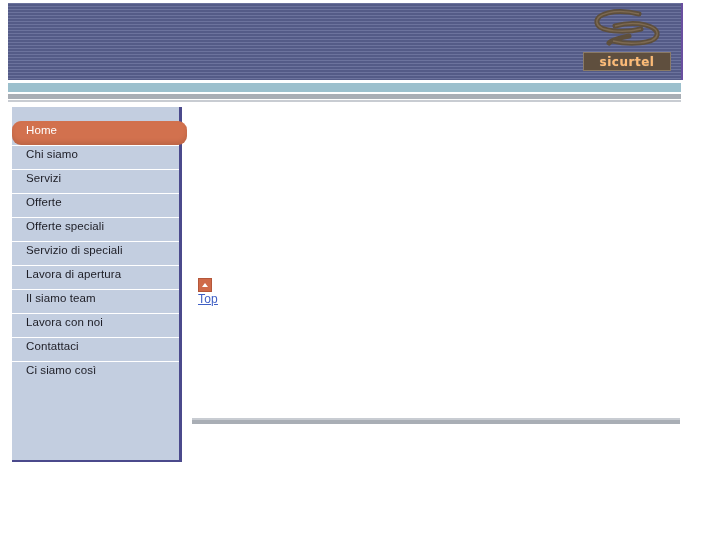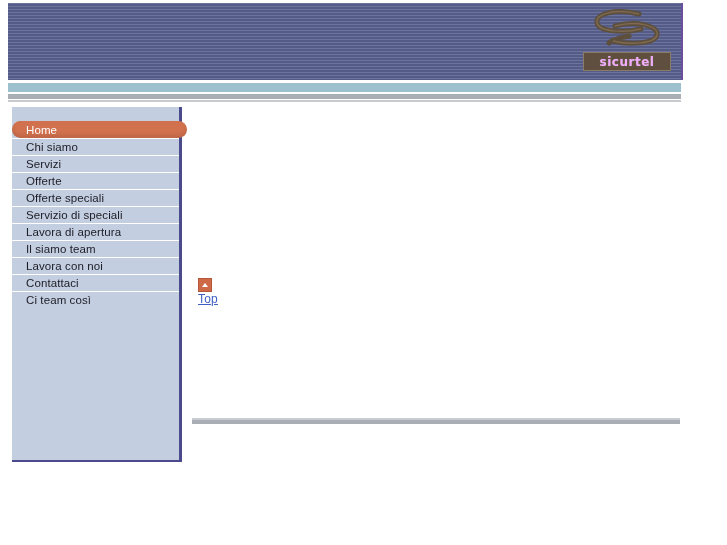--- a/index.html
+++ b/index.html
@@ -50,21 +50,21 @@
     height: 46px;
   }
   #logo-wordmark {
     position: absolute;
     left: 4px;
     top: 47px;
     width: 88px;
     height: 19px;
     background: #5f4f3e;
     border: 1px solid #8a7a66;
-    color: #f0abfc;
+    color: #fdba74;
     font-family: "DejaVu Sans", sans-serif;
     font-size: 12px;
     font-weight: bold;
     letter-spacing: 0.5px;
     line-height: 19px;
     text-align: center;
     box-sizing: border-box;
     text-shadow: 0 0 1px rgba(255,255,255,0.35);
   }
 
@@ -107,21 +107,21 @@
     box-sizing: border-box;
   }
   #sidebar-menu {
     position: absolute;
     left: 0;
     top: 14px;
     width: 167px;
   }
   .menu-item {
     position: relative;
-    height: 17px;
+    height: 24px;
     line-height: 17px;
     padding-left: 14px;
     font-size: 11.5px;
     color: #1c1c24;
     background: #c3cee0;
     border-top: 1px solid #ffffff;
     box-sizing: border-box;
     white-space: nowrap;
     letter-spacing: 0.1px;
     cursor: pointer;
@@ -222,21 +222,21 @@
       <div class="menu-item active">Home</div>
       <div class="menu-item">Chi siamo</div>
       <div class="menu-item">Servizi</div>
       <div class="menu-item">Offerte</div>
       <div class="menu-item">Offerte speciali</div>
       <div class="menu-item">Servizio di speciali</div>
       <div class="menu-item">Lavora di apertura</div>
       <div class="menu-item">Il siamo team</div>
       <div class="menu-item">Lavora con noi</div>
       <div class="menu-item">Contattaci</div>
-      <div class="menu-item">Ci team così</div>
+      <div class="menu-item">Ci siamo così</div>
     </div>
 </div>
 
 <div id="content">
   <div id="top-link-row">
     <span id="top-icon"></span>
     <span id="top-link-text">Top</span>
   </div>
 </div>
 

